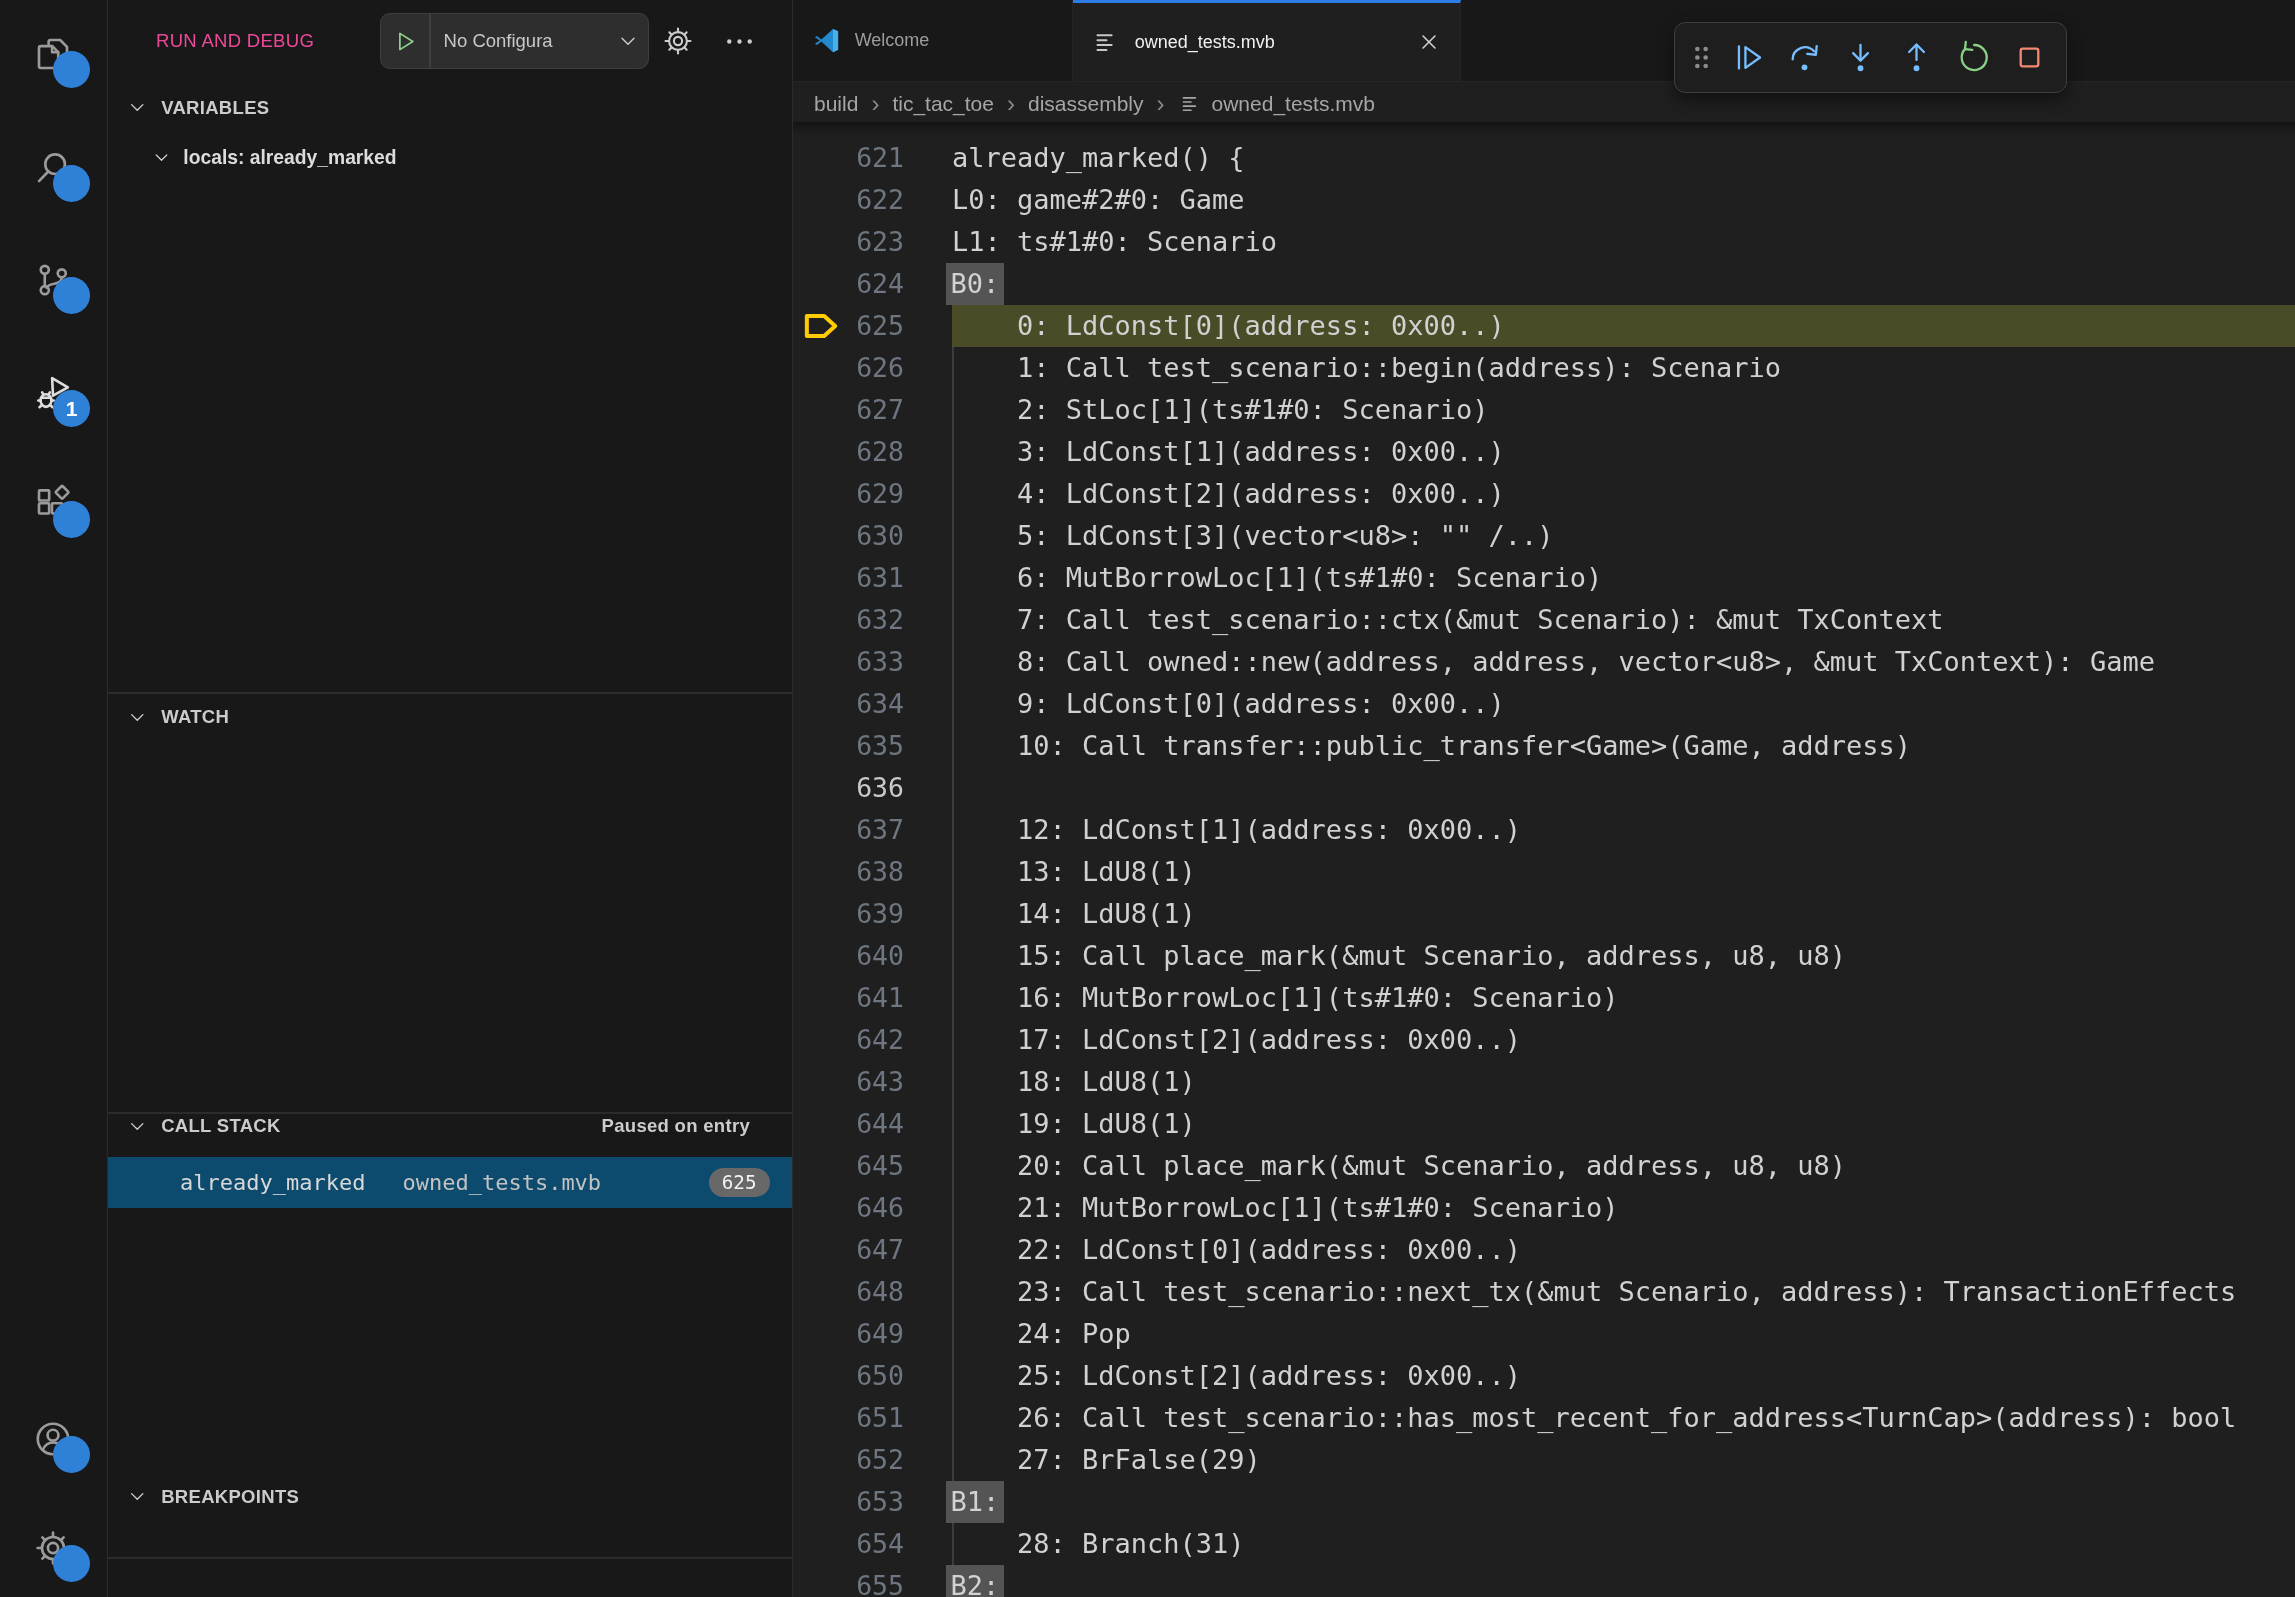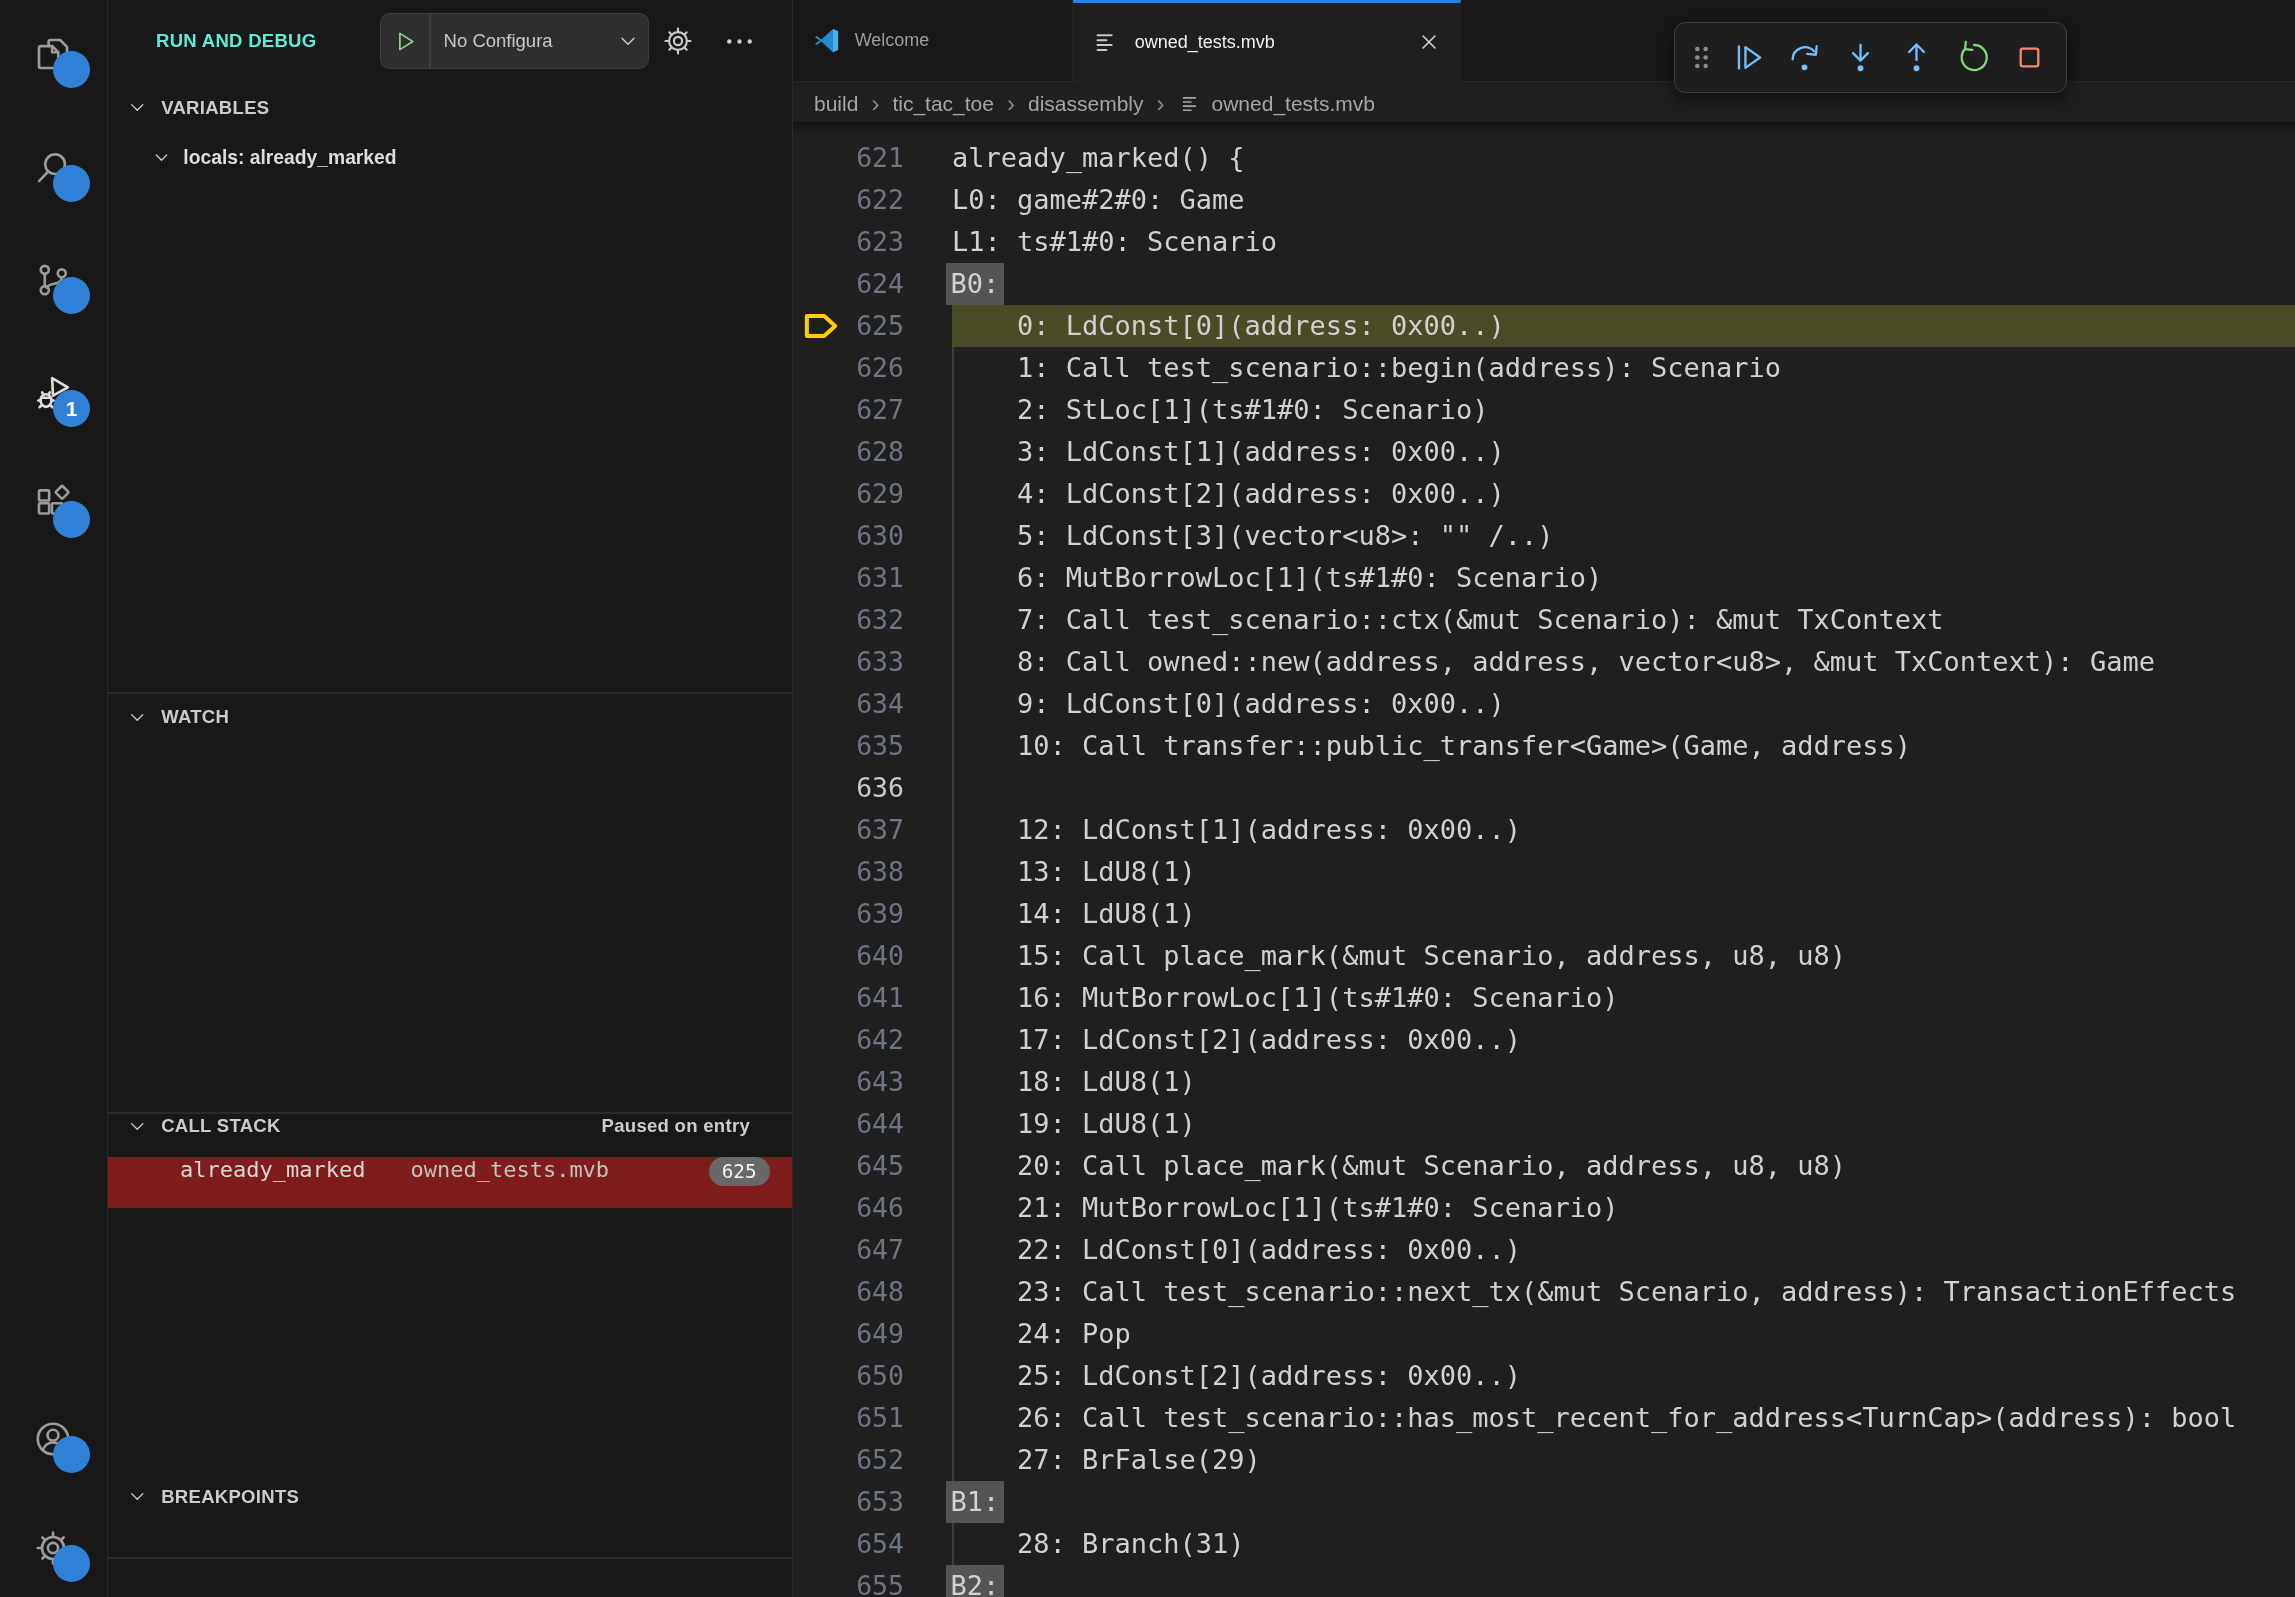--- a/index.html
+++ b/index.html
@@ -20,42 +20,42 @@
   .ab-item .ab-badge { position:absolute; right:-16px; bottom:-13px; min-width:37px; height:37px;
     border-radius:19.3px; background:#2f81d7; color:#ffffff; font-size:21px; font-weight:700;
     display:flex; align-items:center; justify-content:center; padding:0 4.8px; }
   .ab-explorer{top:33px} .ab-search{top:147px} .ab-source-control{top:259px}
   .ab-run-and-debug{top:372px} .ab-extensions{top:483px}
   .ab-account{top:1418px} .ab-settings{top:1527px}
 
   
   .sidebar { position:absolute; left:108px; top:0; width:684px; height:100%; background:#181818; z-index:4; }
   .sb-title { position:absolute; left:48px; top:0; height:82px; display:flex; align-items:center;
-    font-size:18.5px; font-weight:700; letter-spacing:0.3px; color:#5eead4; white-space:nowrap; }
+    font-size:18.5px; font-weight:400; letter-spacing:0.3px; color:#ec4899; white-space:nowrap; }
   .cfg-btn { position:absolute; left:272px; top:13px; width:269px; height:56px; background:#2e2e2e;
     border:0.8px solid #3e3e3e; border-radius:9.7px; display:flex; align-items:center; overflow:hidden; cursor:pointer; }
   .cfg-play { width:27px; height:27px; margin:0 10.5px; color:#8fd08f; flex:none; }
   .cfg-divider { width:1.6px; align-self:stretch; background:#3e3e3e; flex:none; }
   .cfg-label { flex:1; font-size:18.5px; color:#c8c8c8; padding-left:13px; white-space:nowrap; overflow:hidden; }
   .cfg-chevron { width:24px; height:24px; color:#c8c8c8; margin:0 8px 0 -4.8px; flex:none; }
   .sb-gear { position:absolute; left:553px; top:24px; width:34px; height:34px; color:#cccccc; cursor:pointer; }
   .sb-more { position:absolute; left:614px; top:24px; width:35px; height:35px; color:#cccccc; cursor:pointer; }
 
   .sb-div { position:absolute; left:0; right:0; height:1.6px; background:#2b2b2b; }
   .sec-h { position:absolute; left:0; right:0; display:flex; align-items:center;
     font-size:18.5px; font-weight:700; letter-spacing:0.3px; color:#cbcbcb; cursor:pointer; }
   .sec-h .tw { width:22.5px; height:22.5px; margin-left:17.7px; margin-right:13px; color:#cccccc; flex:none; }
   .sec-h .sec-status { margin-left:auto; margin-right:42px; font-size:18.5px; font-weight:700; color:#cccccc; }
 
   .row-locals { position:absolute; top:134px; height:47px; left:0; right:0; display:flex; align-items:center; cursor:pointer; }
   .row-locals .tw { width:21px; height:21px; margin-left:43px; margin-right:11.3px; color:#cccccc; flex:none; }
   .row-locals .locals-label { font-size:19.3px; font-weight:700; color:#dcdcdc; }
 
-  .frame-row { position:absolute; top:1157px; height:51px; left:0; right:0; background:#7f1d1d;
-    display:flex; align-items:flex-start; cursor:pointer;gap:8px; }
+  .frame-row { position:absolute; top:1157px; height:51px; left:0; right:0; background:#0c4a6e;
+    display:flex; align-items:center; cursor:pointer; }
   .frame-name { margin-left:72px; font-family:"DejaVu Sans Mono", monospace; font-size:22px; color:#d8d8d8; }
   .frame-file { margin-left:37px; font-family:"DejaVu Sans Mono", monospace; font-size:22px; color:#c2c2c2; }
   .frame-line-badge { margin-left:auto; margin-right:22.5px; background:#686868; border-radius:16px;
     padding:3.2px 13px; font-size:19.3px; color:#f2f2f2; font-family:"DejaVu Sans Mono", monospace; }
 
   .h-variables{top:82px;height:51px} .h-watch{top:693px;height:48px}
   .h-callstack{top:1113px;height:26px} .h-breakpoints{top:1469px;height:55px}
   .d-watch{top:692px} .d-callstack{top:1112px} .d-breakpoints{top:1557px}
 
   

